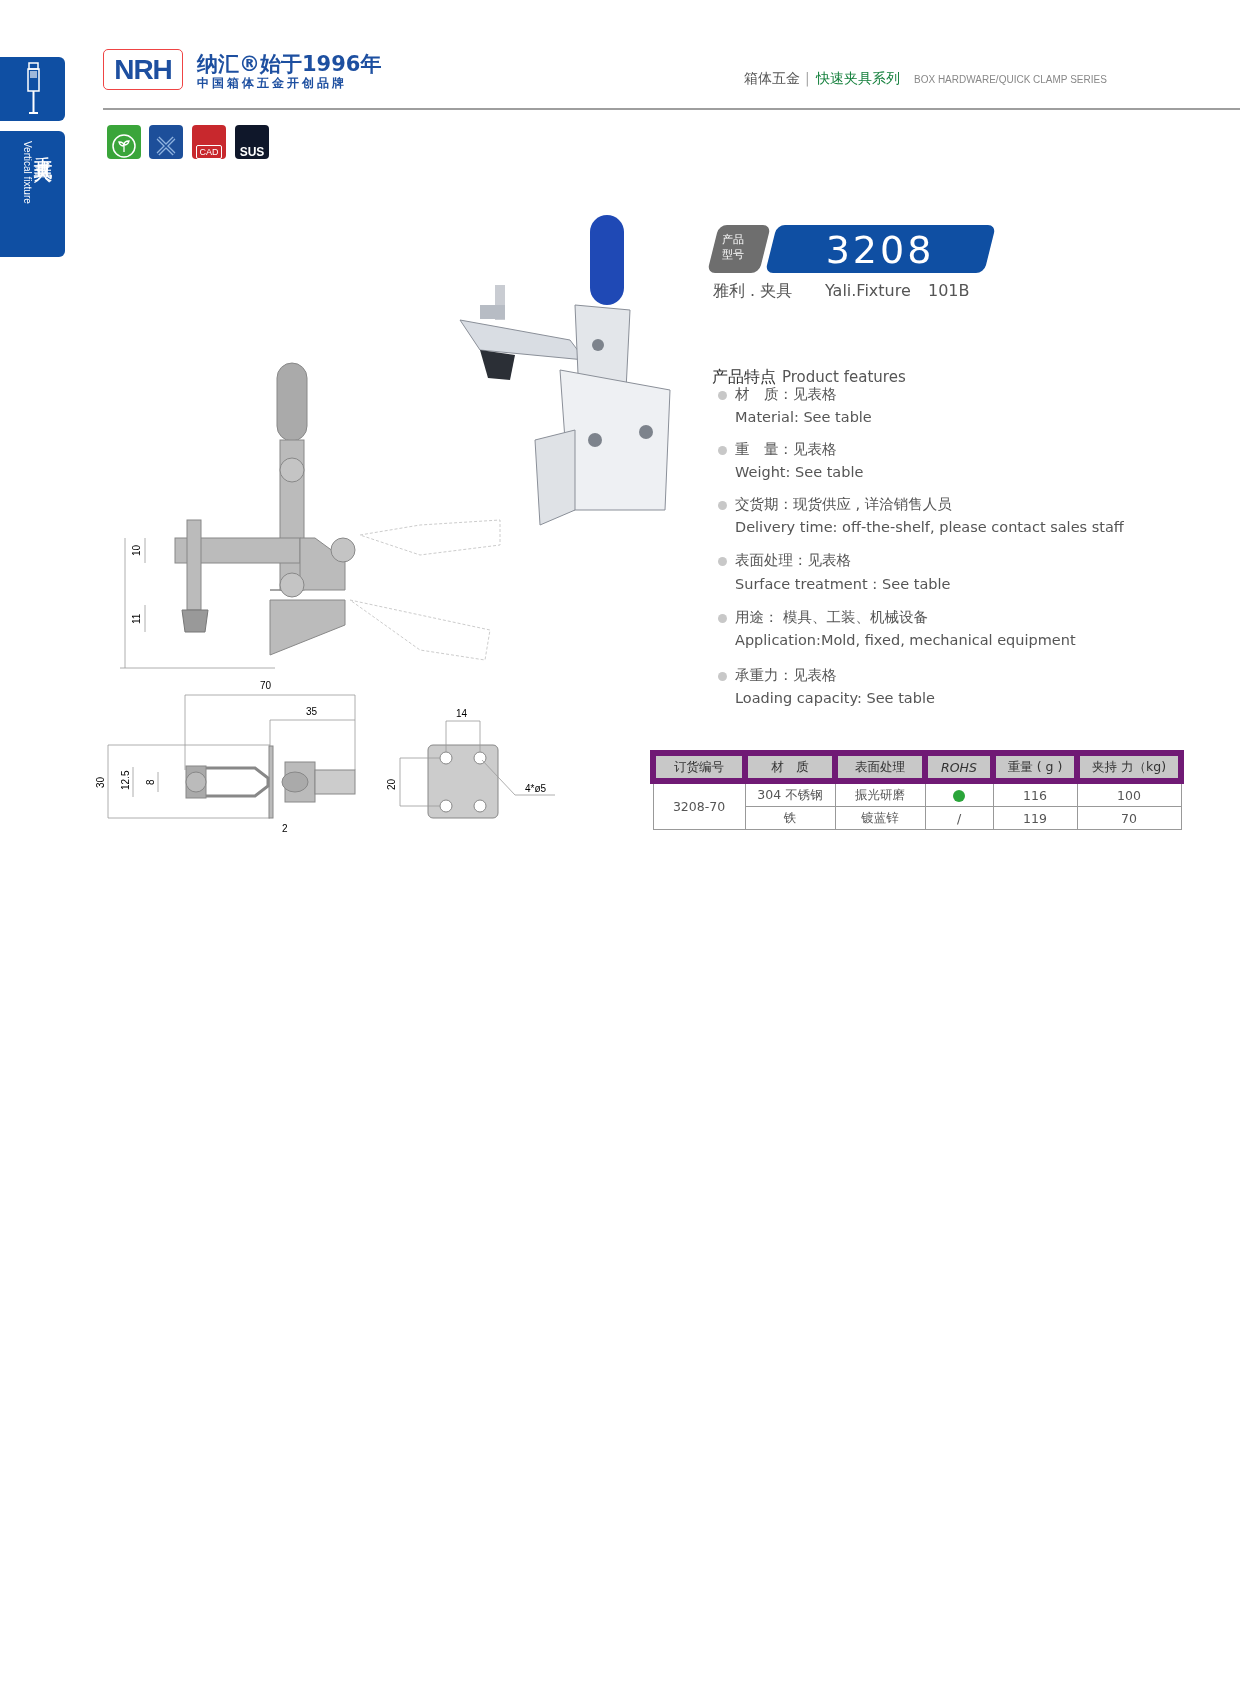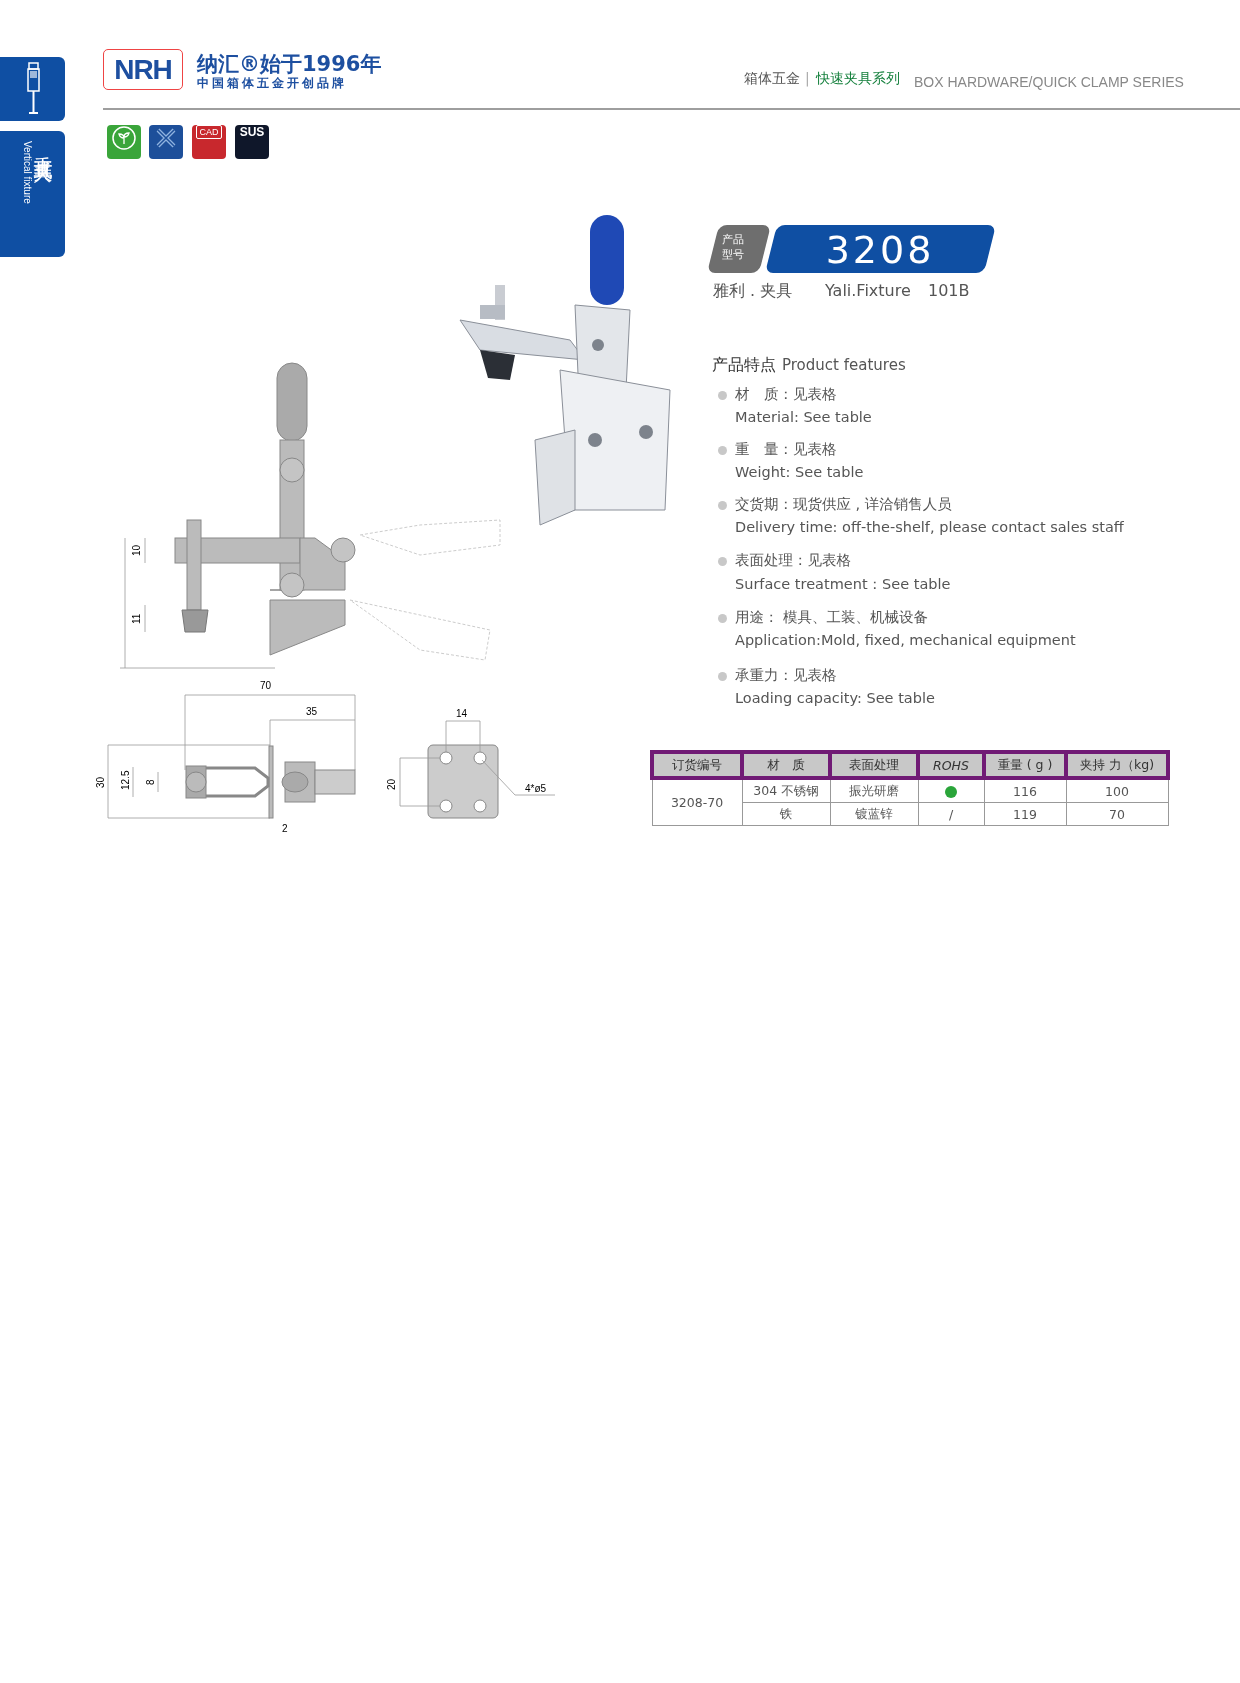--- a/index.html
+++ b/index.html
@@ -9,38 +9,38 @@
   .side-tab-top{left:0;top:57px;width:65px;height:64px;background:#0f4fa3;border-radius:0 6px 6px 0;}
   .side-tab-bottom{left:0;top:131px;width:65px;height:126px;background:#0f4fa3;border-radius:0 6px 6px 0;}
   .side-cn{position:absolute;right:8px;top:10px;writing-mode:vertical-rl;color:#fff;font-size:19px;letter-spacing:2px;font-family:"DejaVu Sans",sans-serif;}
   .side-en{position:absolute;left:22px;top:10px;writing-mode:vertical-rl;color:#fff;font-size:10px;}
   
   .logo-box{left:103px;top:49px;width:80px;height:41px;border:1px solid #ef4444;border-radius:5px;box-sizing:border-box;display:flex;align-items:center;justify-content:center;color:#1d4fa0;font-weight:bold;font-size:28px;letter-spacing:-1px;}
   .logo-main{left:197px;top:50px;color:#1d4fa0;font-weight:bold;font-size:21px;font-family:"DejaVu Sans",sans-serif;}
   .logo-sub{left:197px;top:75px;color:#1d4fa0;font-weight:bold;font-size:12px;letter-spacing:3px;font-family:"DejaVu Sans",sans-serif;}
   .header-rule{left:103px;top:108px;width:1137px;height:2px;background:#9e9e9e;}
   .crumb{top:70px;font-size:14px;color:#555;font-family:"DejaVu Sans",sans-serif;}
-  .crumb-en{top:74px;left:914px;font-size:14px;color:#888;}
-  
-  .badge{top:125px;width:34px;height:34px;border-radius:4px;color:#fff;font-size:10px;display:flex;align-items:flex-start;justify-content:center;}
+  .crumb-en{top:74px;left:914px;font-size:10px;color:#888;}
+  
+  .badge{top:125px;width:34px;height:34px;border-radius:4px;color:#fff;font-size:10px;display:flex;align-items:flex-end;justify-content:center;}
   
   .model-tag{left:713px;top:225px;width:52px;height:48px;background:#6e6e6e;transform:skewX(-14deg);border-radius:8px;}
   .model-tag-text{left:722px;top:232px;color:#fff;font-size:11px;line-height:15px;font-family:"DejaVu Sans",sans-serif;}
   .model-main{left:771px;top:225px;width:219px;height:48px;background:#0f4fa3;transform:skewX(-14deg);border-radius:8px;}
   .model-num{left:780px;top:226px;width:200px;text-align:center;color:#fff;font-size:38px;letter-spacing:3px;line-height:48px;font-family:"DejaVu Sans",sans-serif;}
   .subline{top:281px;font-size:16px;color:#555;font-family:"DejaVu Sans",sans-serif;}
-  .feat-title{left:712px;top:355px;font-size:16px;color:#333;font-family:"DejaVu Sans",sans-serif;}
+  .feat-title{left:712px;top:367px;font-size:16px;color:#333;font-family:"DejaVu Sans",sans-serif;}
   .feat-title span.en{font-size:15px;color:#555;margin-left:6px;}
   .feat{left:718px;font-size:14.5px;color:#555;font-family:"DejaVu Sans",sans-serif;}
   .feat .dot{position:absolute;left:0;top:6px;width:9px;height:9px;border-radius:50%;background:#c8c8c8;}
   .feat .cn{position:absolute;left:17px;top:0;white-space:nowrap;}
   .feat .en{position:absolute;left:17px;top:24px;white-space:nowrap;}
   
   table.spec{position:absolute;left:650px;top:750px;border-collapse:collapse;font-size:12.5px;color:#555;font-family:"DejaVu Sans",sans-serif;}
-  table.spec th{background:#c8c8c8;color:#333;font-weight:normal;height:22px;border:4px solid #701a75;padding:0 8px;}
+  table.spec th{background:#c8c8c8;color:#333;font-weight:normal;height:22px;border:6px solid #701a75;padding:0 8px;}
   table.spec td{height:22px;border:1px solid #999;text-align:center;padding:0 4px;}
   .rohs-dot{display:inline-block;width:12px;height:12px;border-radius:50%;background:#2aa53a;vertical-align:middle;}
   .dim{font-size:10px;color:#333;}
 </style>
 </head>
 <body>
 
 <div class="abs side-tab-top">
   <svg width="65" height="64" viewBox="0 0 65 64">
     <rect x="29" y="6" width="9" height="6" fill="none" stroke="#fff" stroke-width="1.5"></rect>

